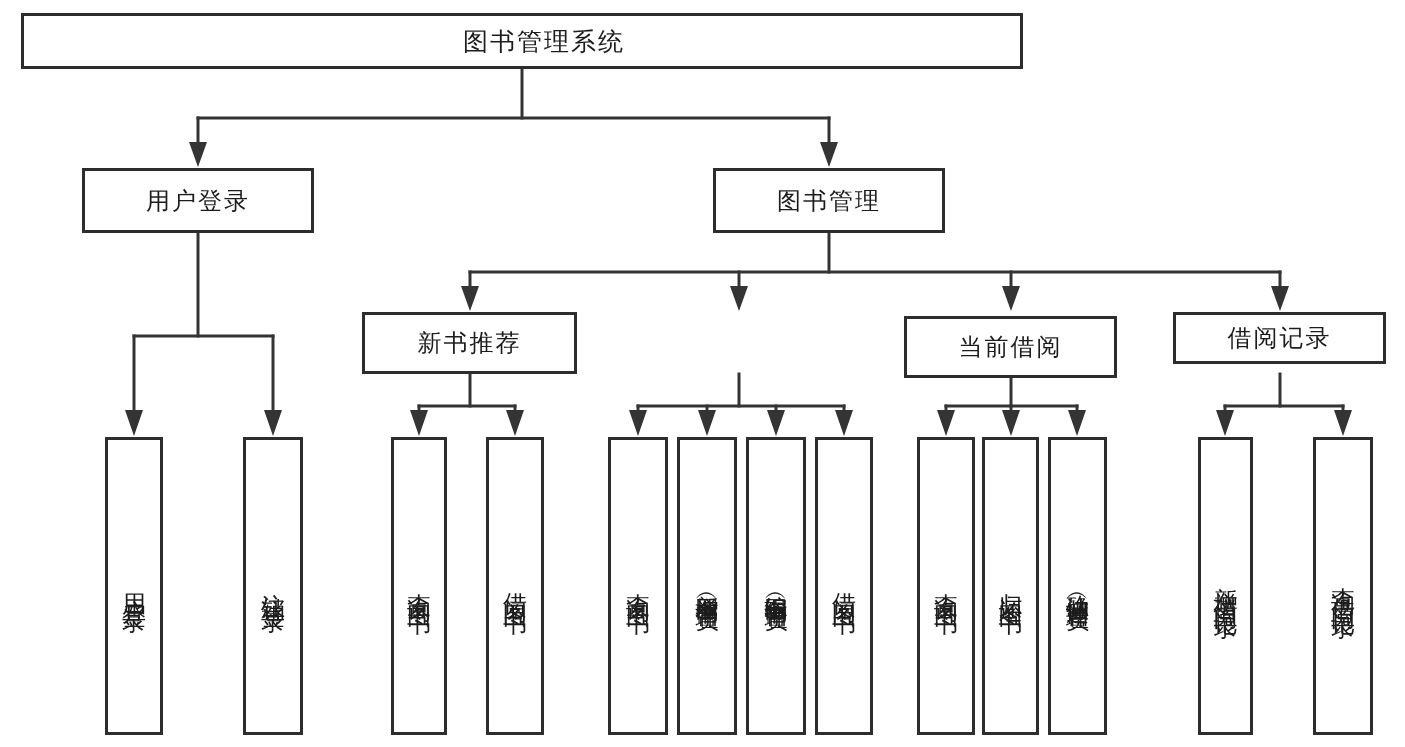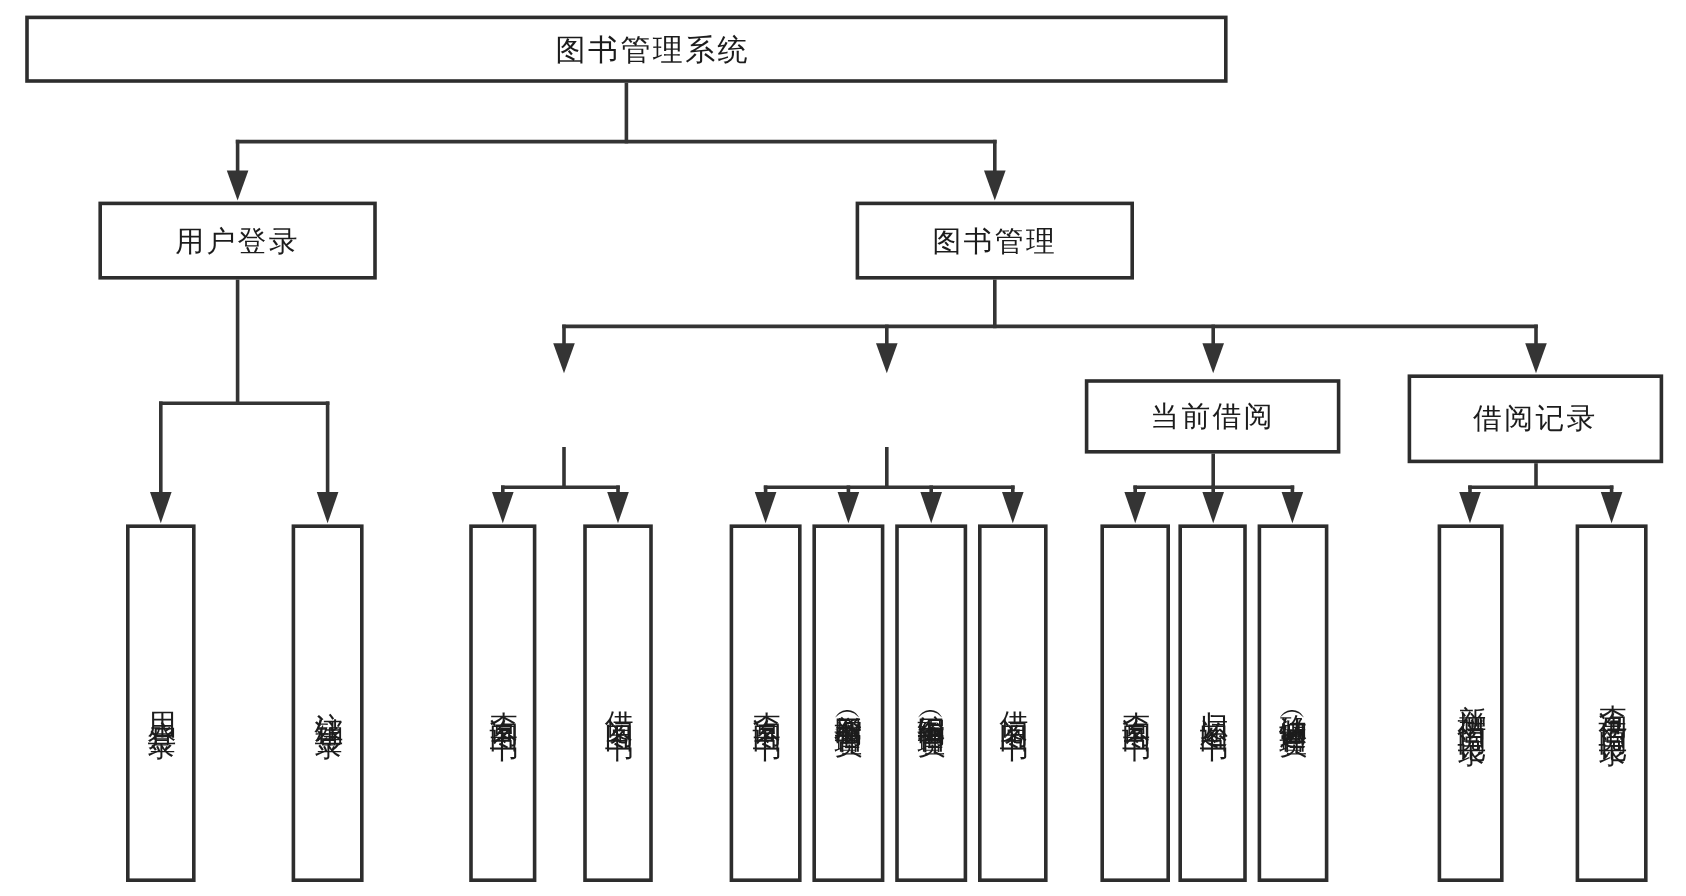--- a/index.html
+++ b/index.html
@@ -130,24 +130,27 @@
     <span class="node-label">图书管理系统</span>
   </div>
 
   <div class="node h-node" style="left:82px; top:168px; width:232px; height:65px;">
     <span class="node-label">用户登录</span>
   </div>
   <div class="node h-node" style="left:713px; top:168px; width:232px; height:65px;">
     <span class="node-label">图书管理</span>
   </div>
 
+  <div class="node h-node" style="left:362px; top:312px; width:215px; height:62px;">
+    <span class="node-label">新书推荐</span>
+  </div>
   <div class="node h-node" style="left:904px; top:316px; width:213px; height:62px;">
     <span class="node-label">当前借阅</span>
   </div>
-  <div class="node h-node" style="left:1173px; top:312px; width:213px; height:74px;">
+  <div class="node h-node" style="left:1173px; top:312px; width:213px; height:52px;">
     <span class="node-label">借阅记录</span>
   </div>
 
   <div class="node leaf" style="left:105px; top:437px; width:58px; height:298px;">
     <span class="node-label">用户登录</span>
   </div>
   <div class="node leaf" style="left:243px; top:437px; width:60px; height:298px;">
     <span class="node-label">注销登录</span>
   </div>
 

